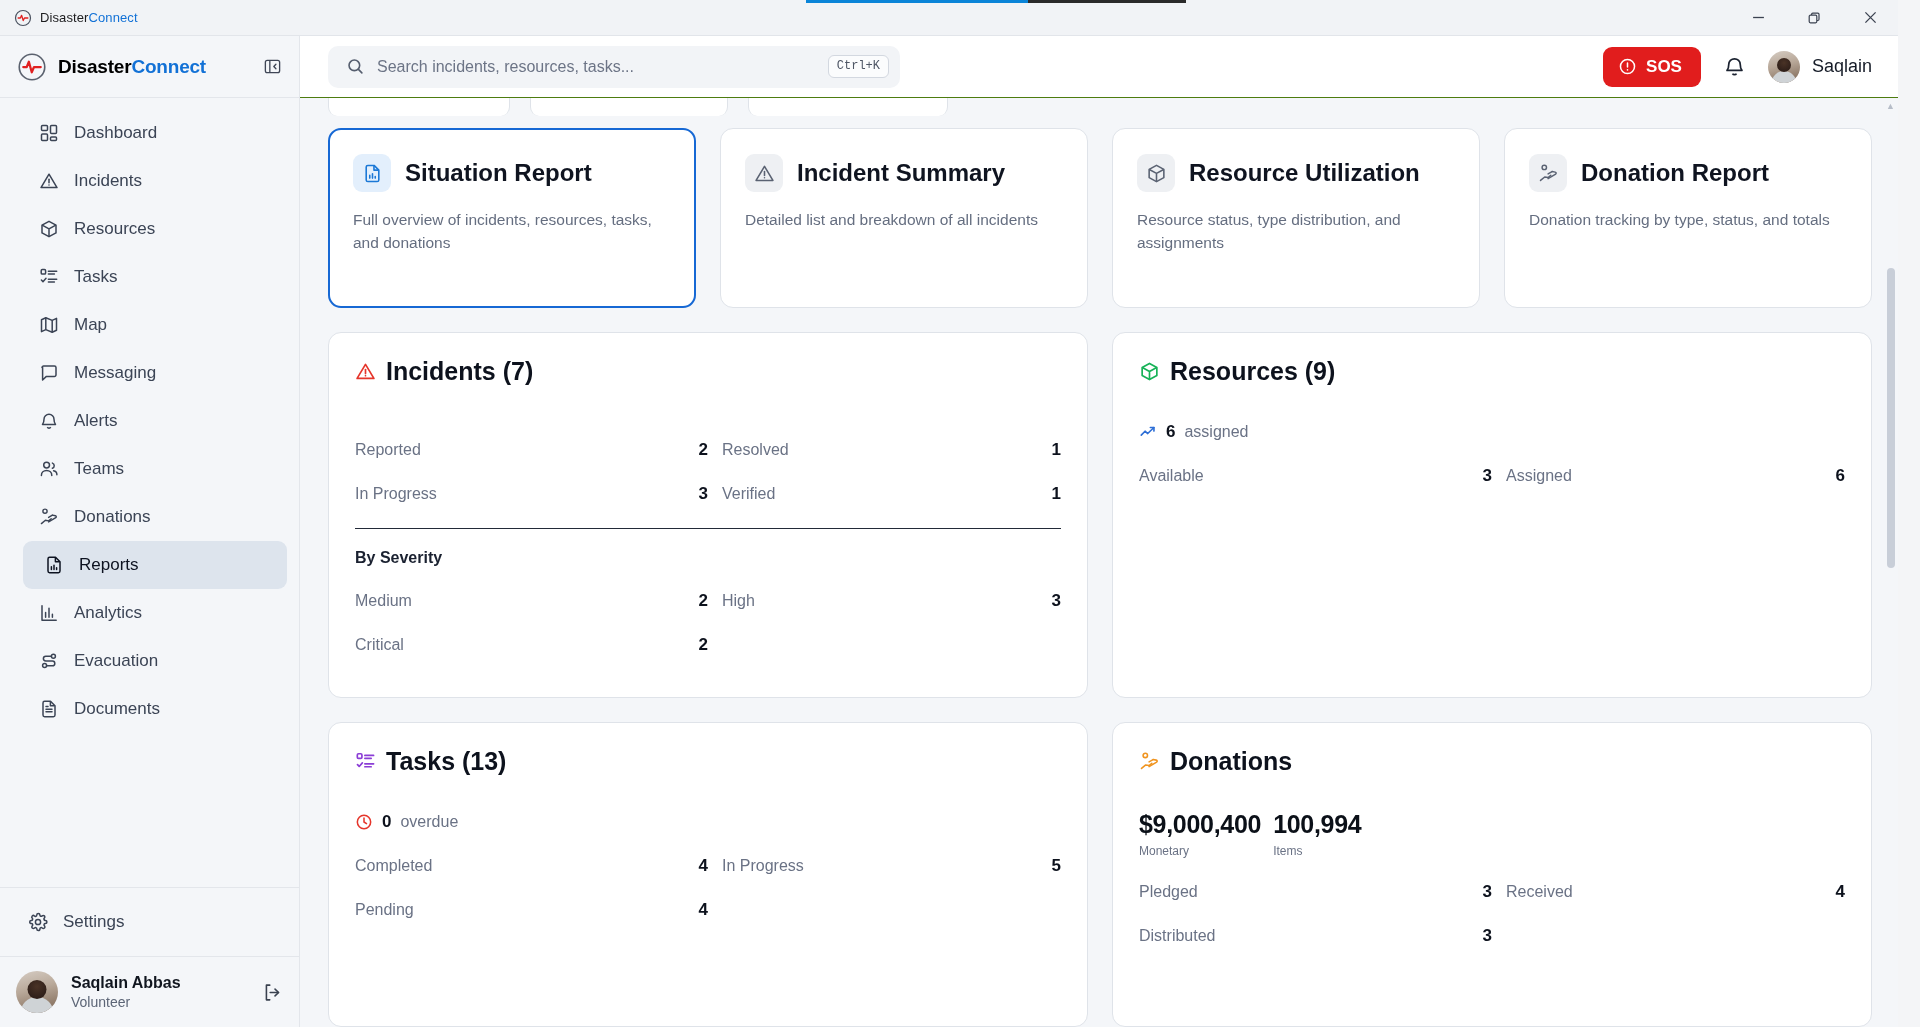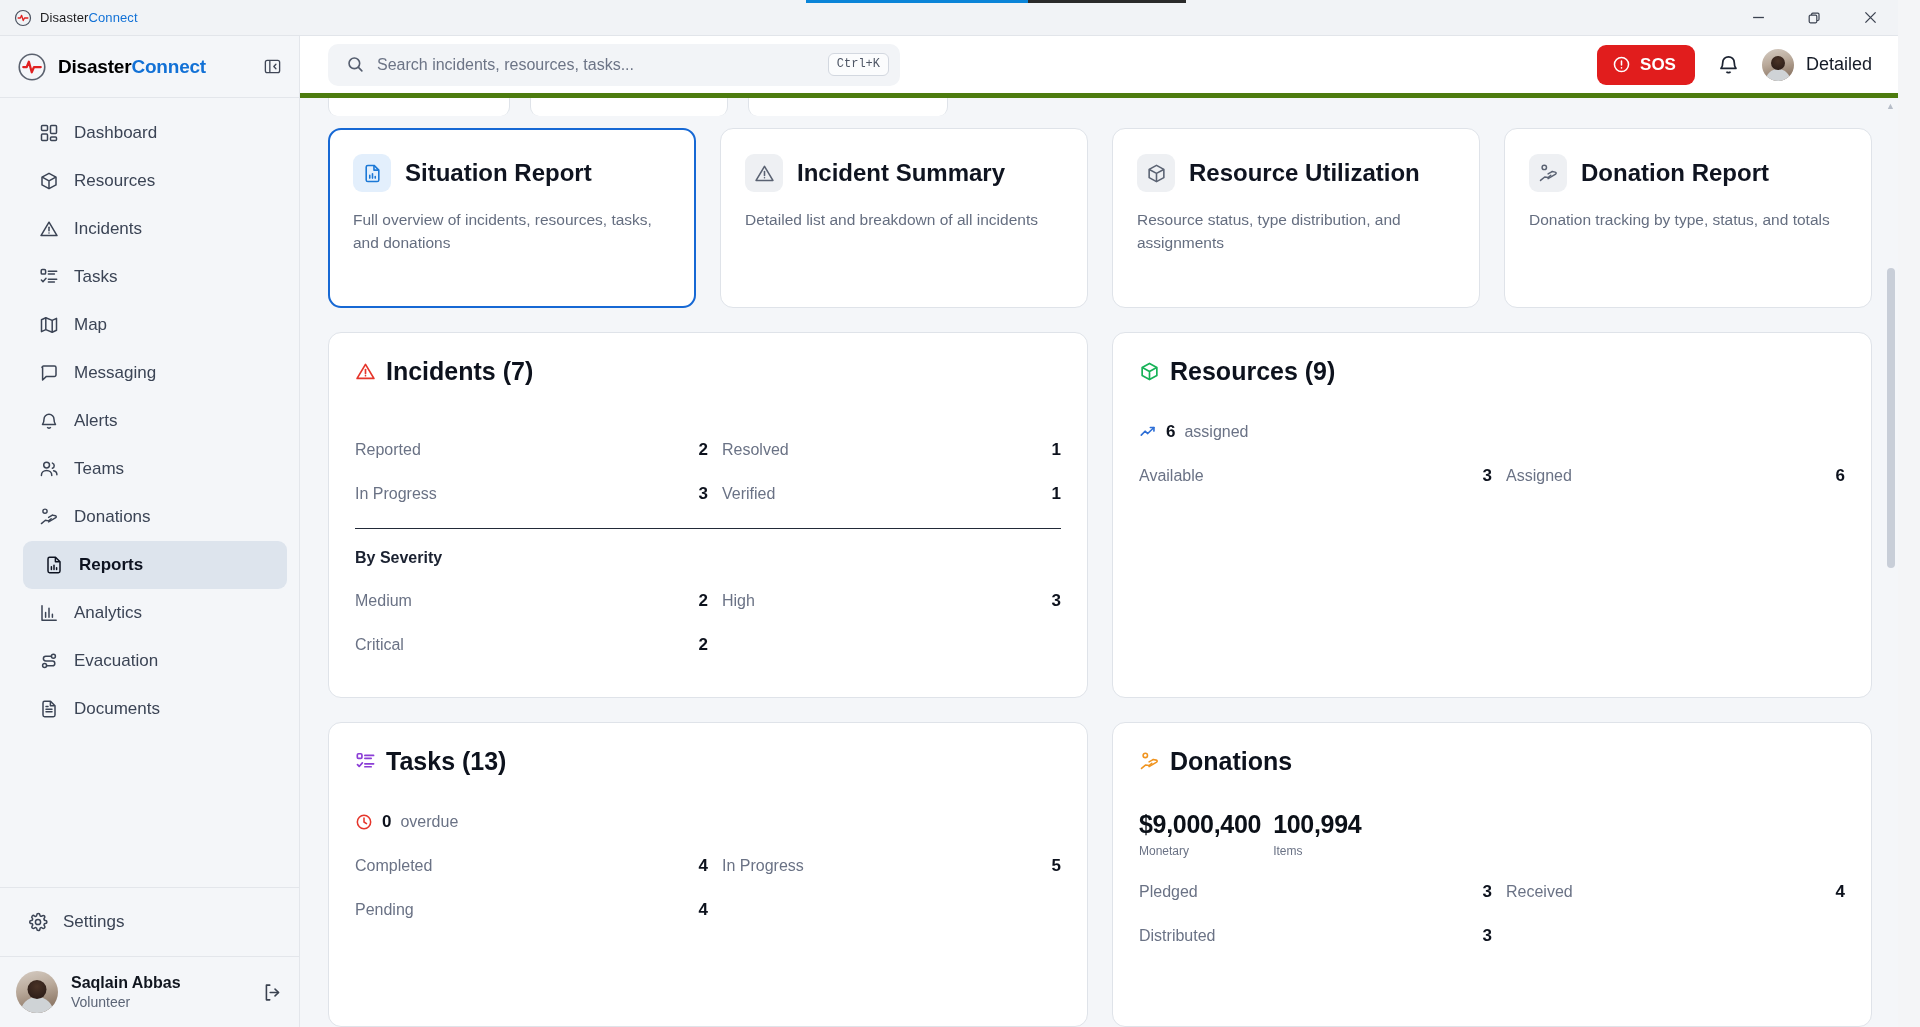--- a/index.html
+++ b/index.html
@@ -53,21 +53,21 @@
     align-items:center; justify-content:center; color:#3f4656; border-radius:5px;
   }
 
   .nav { padding: 11px 12px 0 12px; flex: 1 1 auto; overflow: hidden; margin-left: 11px; }
   .nav-item {
     display: flex; align-items: center; gap: 15px;
     height: 48px; padding: 0 15px; border-radius: 9px;
     color: #3b4455; font-size: 17px; cursor: pointer;
     margin-bottom: 0px;
   }
-  .nav-item.active { background: #dde4ed; color: #0d1220; font-weight: 700; padding-left: 20px; }
+  .nav-item.active { background: #dde4ed; color: #0d1220; font-weight: 400; padding-left: 20px; }
   .nav-item .ic { width: 21px; height: 21px; flex: 0 0 21px; display:flex; align-items:center; justify-content:center; }
 
   .sb-settings { padding: 0 12px 10px 12px; border-top: 1px solid #e3e6eb; padding-top: 10px;}
   .sb-user {
     border-top: 1px solid #e3e6eb; padding: 14px 16px;
     display: flex; align-items: center; gap: 13px;
   }
   .avatar {
     width: 42px; height: 42px; border-radius: 50%; flex: 0 0 42px;
     background: linear-gradient(165deg,#d6cdc4 0%,#b9a99a 42%,#7a6351 100%);
@@ -87,21 +87,21 @@
   .avatar.sm::after { width:14px; height:14px; }
   .avatar.sm::before { width:25px; height:15px; bottom:-3px; }
   .u-name { font-size: 16px; font-weight: 700; color: #11161f; line-height: 1.25; }
   .u-role { font-size: 14px; color: #5c6576; line-height: 1.3; }
   .logout { margin-left: auto; color: #39414f; display:flex; align-items:center; }
 
   
   .maincol { flex: 1 1 auto; display: flex; flex-direction: column; min-width: 0; background: #f4f6f9; }
 
   .topbar {
-    height: 62px; background: #fff; border-bottom: 5px solid #4d7c0f;
+    height: 62px; background: #fff; border-bottom: 1px solid #4d7c0f;
     display: flex; align-items: center; padding: 0 26px 0 28px; gap: 18px; flex: 0 0 62px;
   }
   .search {
     width: 572px; height: 42px; background: #f2f4f7; border-radius: 10px;
     display: flex; align-items: center; gap: 12px; padding: 0 11px 0 18px;
   }
   .search .q { color: #4a5costs; }
   .search input {
     border: none; background: transparent; outline: none; flex: 1 1 auto;
     font-size: 16px; color: #2a3140; font-family: inherit;
@@ -257,36 +257,36 @@
               <rect x="2.5" y="11" width="6" height="6.5" rx="1"></rect>
                 <rect x="11.5" y="14" width="6" height="3.5" rx="1"></rect>
             </svg>
           </span>
           <span>Dashboard</span>
         </div>
 
         <div class="nav-item">
           <span class="ic">
             <svg width="20" height="20" viewBox="0 0 20 20" fill="none" stroke="currentColor" stroke-width="1.5" stroke-linejoin="round">
-              <path d="M10 2.3l7 3.8v7.8l-7 3.8-7-3.8V6.1l7-3.8z"></path>
-                <path d="M3.2 6.2L10 9.9l6.8-3.7M10 9.9v7.6"></path>
-            </svg>
-          </span>
-          <span>Resources</span>
-        </div>
-
-        <div class="nav-item">
-          <span class="ic">
-            <svg width="20" height="20" viewBox="0 0 20 20" fill="none" stroke="currentColor" stroke-width="1.5" stroke-linejoin="round">
               <path d="M10 3.2L18 16.6H2L10 3.2z"></path>
                 <path d="M10 8.2v3.6" stroke-linecap="round"></path>
                 <circle cx="10" cy="14" r=".75" fill="currentColor" stroke="none"></circle>
             </svg>
           </span>
           <span>Incidents</span>
+        </div>
+
+        <div class="nav-item">
+          <span class="ic">
+            <svg width="20" height="20" viewBox="0 0 20 20" fill="none" stroke="currentColor" stroke-width="1.5" stroke-linejoin="round">
+              <path d="M10 2.3l7 3.8v7.8l-7 3.8-7-3.8V6.1l7-3.8z"></path>
+                <path d="M3.2 6.2L10 9.9l6.8-3.7M10 9.9v7.6"></path>
+            </svg>
+          </span>
+          <span>Resources</span>
         </div>
 
         <div class="nav-item">
           <span class="ic">
             <svg width="20" height="20" viewBox="0 0 20 20" fill="none" stroke="currentColor" stroke-width="1.5" stroke-linecap="round" stroke-linejoin="round">
               <rect x="2.2" y="2.6" width="4.4" height="4.4" rx="1.1"></rect>
               <path d="M2.4 13l1.6 1.7 3-3.4"></path>
                 <path d="M9.4 4.2h8.3M9.4 7h6M9.4 12.2h8.3M9.4 15h6"></path>
             </svg>
           </span>
@@ -445,21 +445,21 @@
 
           <span class="bell">
             <svg width="23" height="23" viewBox="0 0 20 20" fill="none" stroke="currentColor" stroke-width="1.5" stroke-linejoin="round">
               <path d="M5 8.3a5 5 0 0 1 10 0c0 3 .9 4.4 1.5 5.1H3.5C4.1 12.7 5 11.3 5 8.3z"></path>
               <path d="M8.3 16.1a1.9 1.9 0 0 0 3.4 0"></path>
             </svg>
           </span>
 
           <span class="userchip">
             <span class="avatar sm"></span>
-            <span class="nm">Detailed</span>
+            <span class="nm">Saqlain</span>
           </span>
         </div>
       </div>
 
       <div class="content">
 
         <div class="cut-row">
           <div class="cut-btn w1"></div>
           <div class="cut-btn w2"></div>
           <div class="cut-btn w3"></div>

